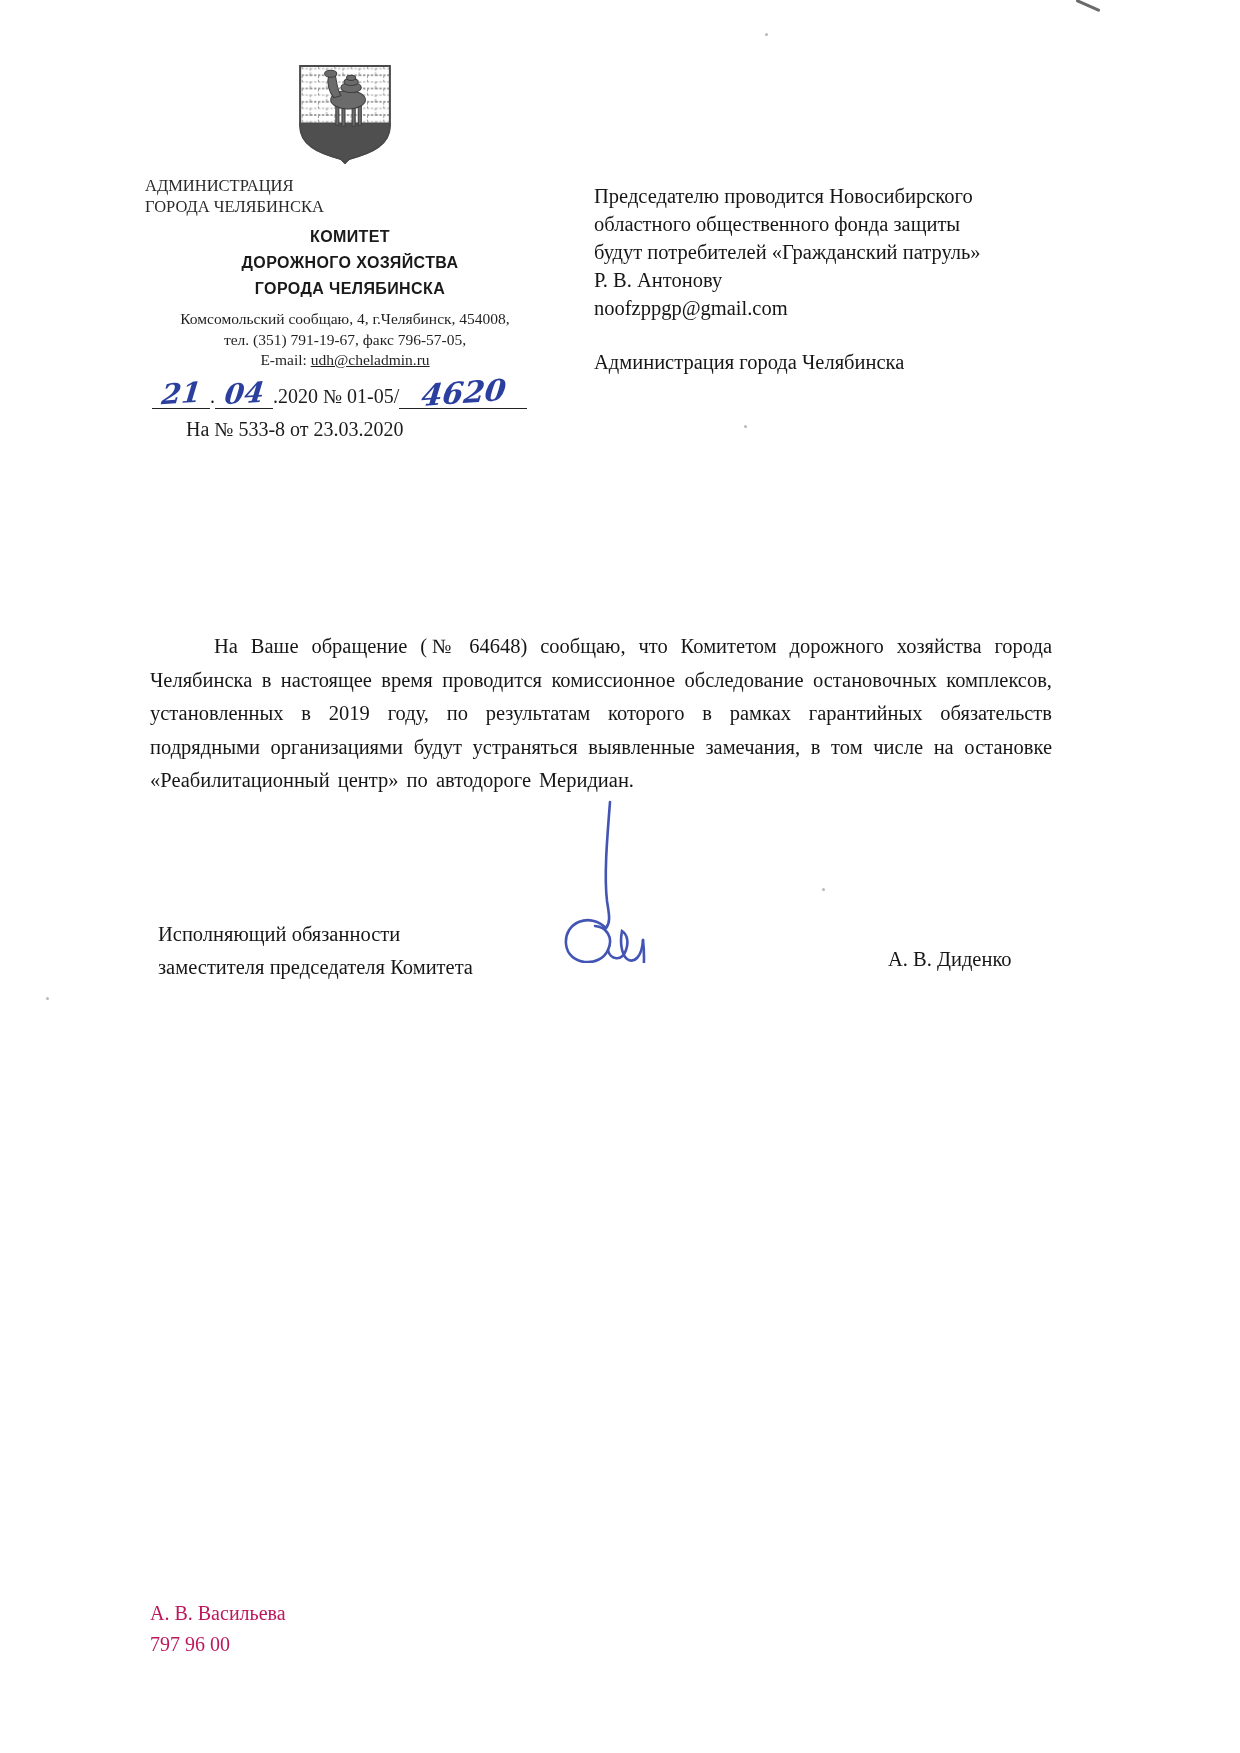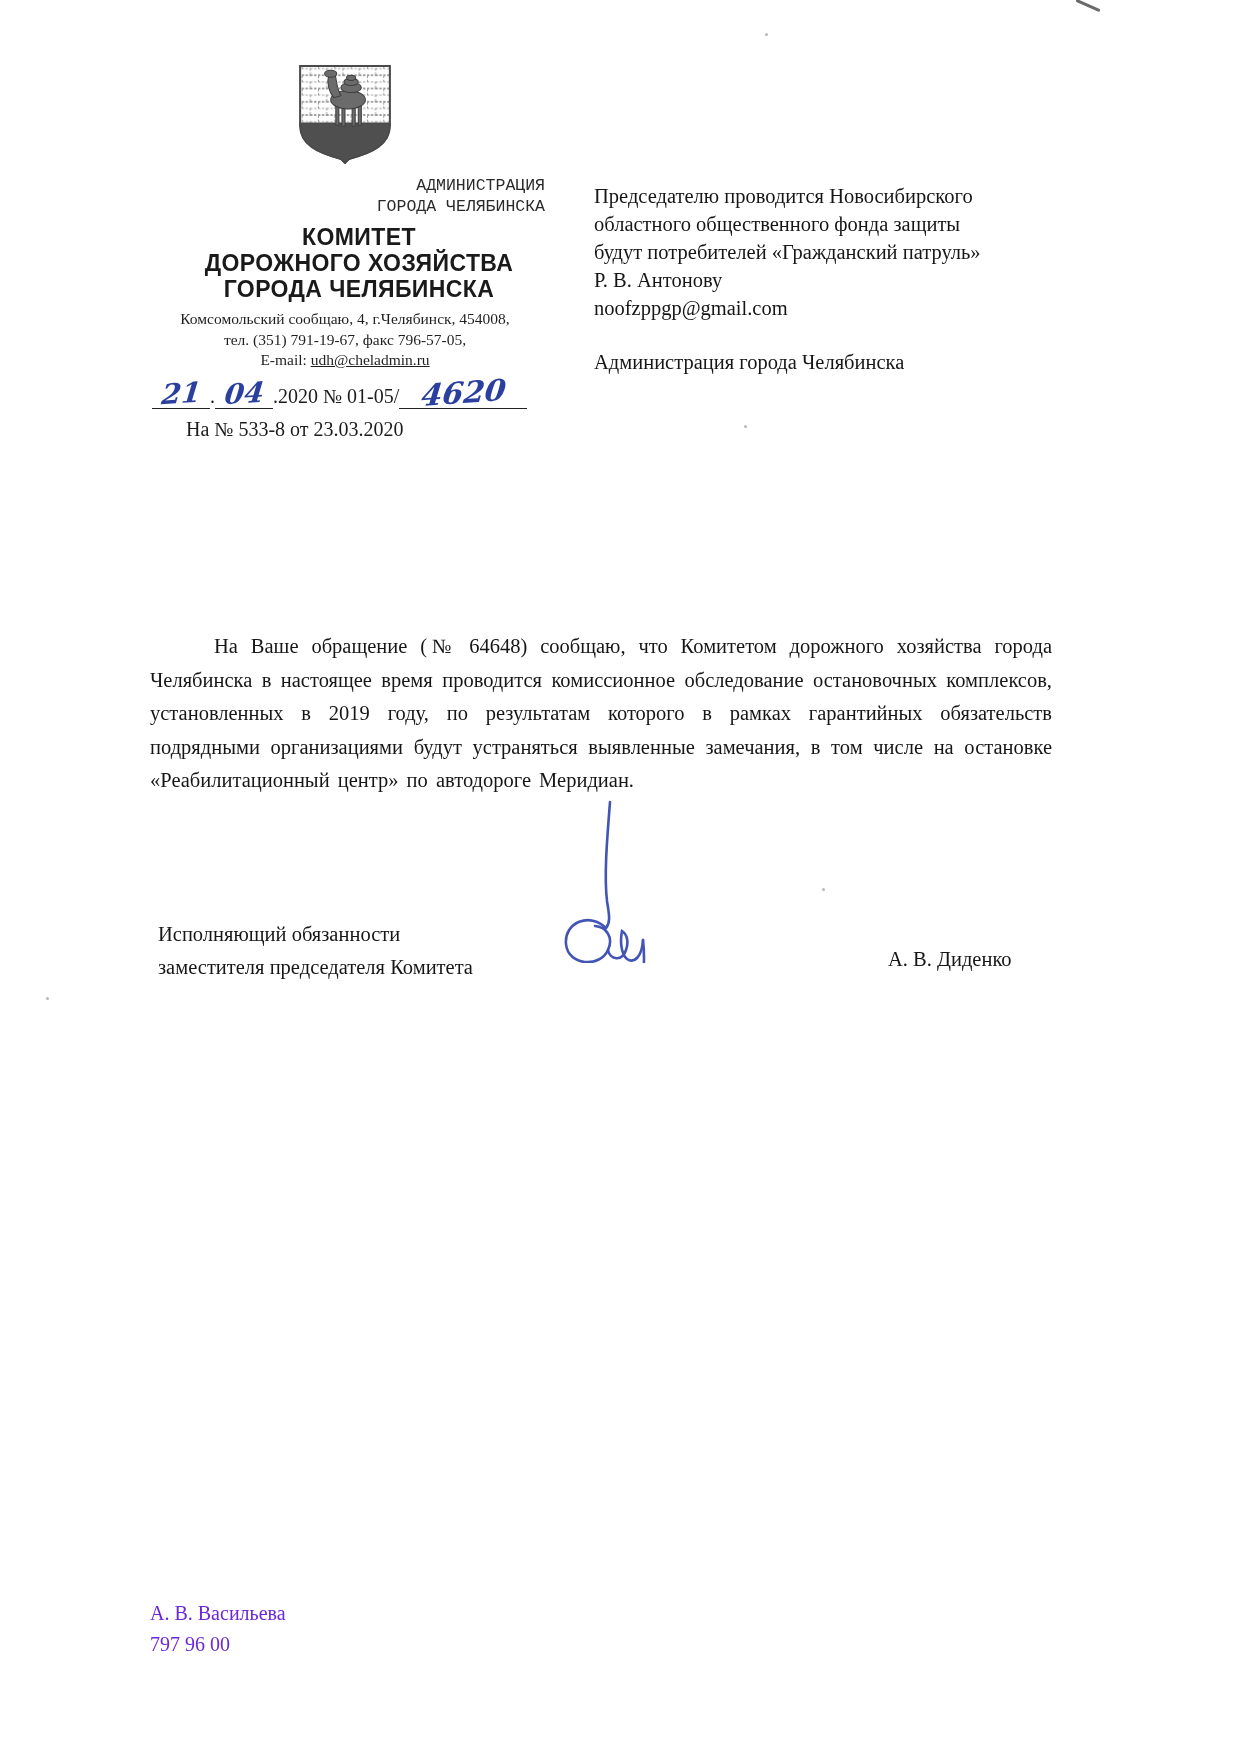--- a/index.html
+++ b/index.html
@@ -10,29 +10,29 @@
     background:#ffffff;
     overflow:hidden;
     font-family:"Liberation Serif", serif;
     color:#1c1c1c;
   }
   .abs{position:absolute;}
   
   .emblem{left:293px;top:62px;width:104px;height:102px;}
   .lh-admin{
     left:145px;top:175px;width:400px;
-    text-align:right;
-    font-family:Liberation Mono, monospace;
+    text-align:left;
+    font-family:Liberation Serif, serif;
     font-size:16.5px;line-height:21px;color:#2a2a2a;
   }
   .lh-committee{
-    left:144px;top:224px;width:430px;
+    left:135px;top:224px;width:430px;
     text-align:center;
     font-family:"Liberation Sans", sans-serif;
-    font-weight:bold;font-size:23px;line-height:26px;
+    font-weight:bold;font-size:16px;line-height:26px;
     letter-spacing:.4px;color:#1a1a1a;
   }
   .lh-address{
     left:120px;top:309px;width:450px;
     text-align:center;
     font-size:15.5px;line-height:20.5px;color:#1f1f1f;
   }
   .lh-address .email{ text-decoration:underline; }
   
   .ref-line{
@@ -82,21 +82,21 @@
     font-size:20.5px;line-height:33px;color:#161616;margin-left:8px;
   }
   .sig-name{
     left:888px;top:948px;width:200px;
     font-size:20.5px;color:#161616;
   }
   .sig-script{left:548px;top:798px;width:130px;height:165px;}
   
   .footer{
     left:150px;top:1598px;width:300px;
-    font-size:20px;line-height:31px;color:#6d28d9;
+    font-size:20px;line-height:31px;color:#be185d;
   }
   
   .scan-mark-tr{
     left:1075px;top:4px;width:26px;height:3px;
     background:#6a6a6a;transform:rotate(24deg);
     border-radius:2px;
   }
   .speck{width:3px;height:3px;border-radius:50%;background:#b9b9b9;}
 </style>
 </head>

